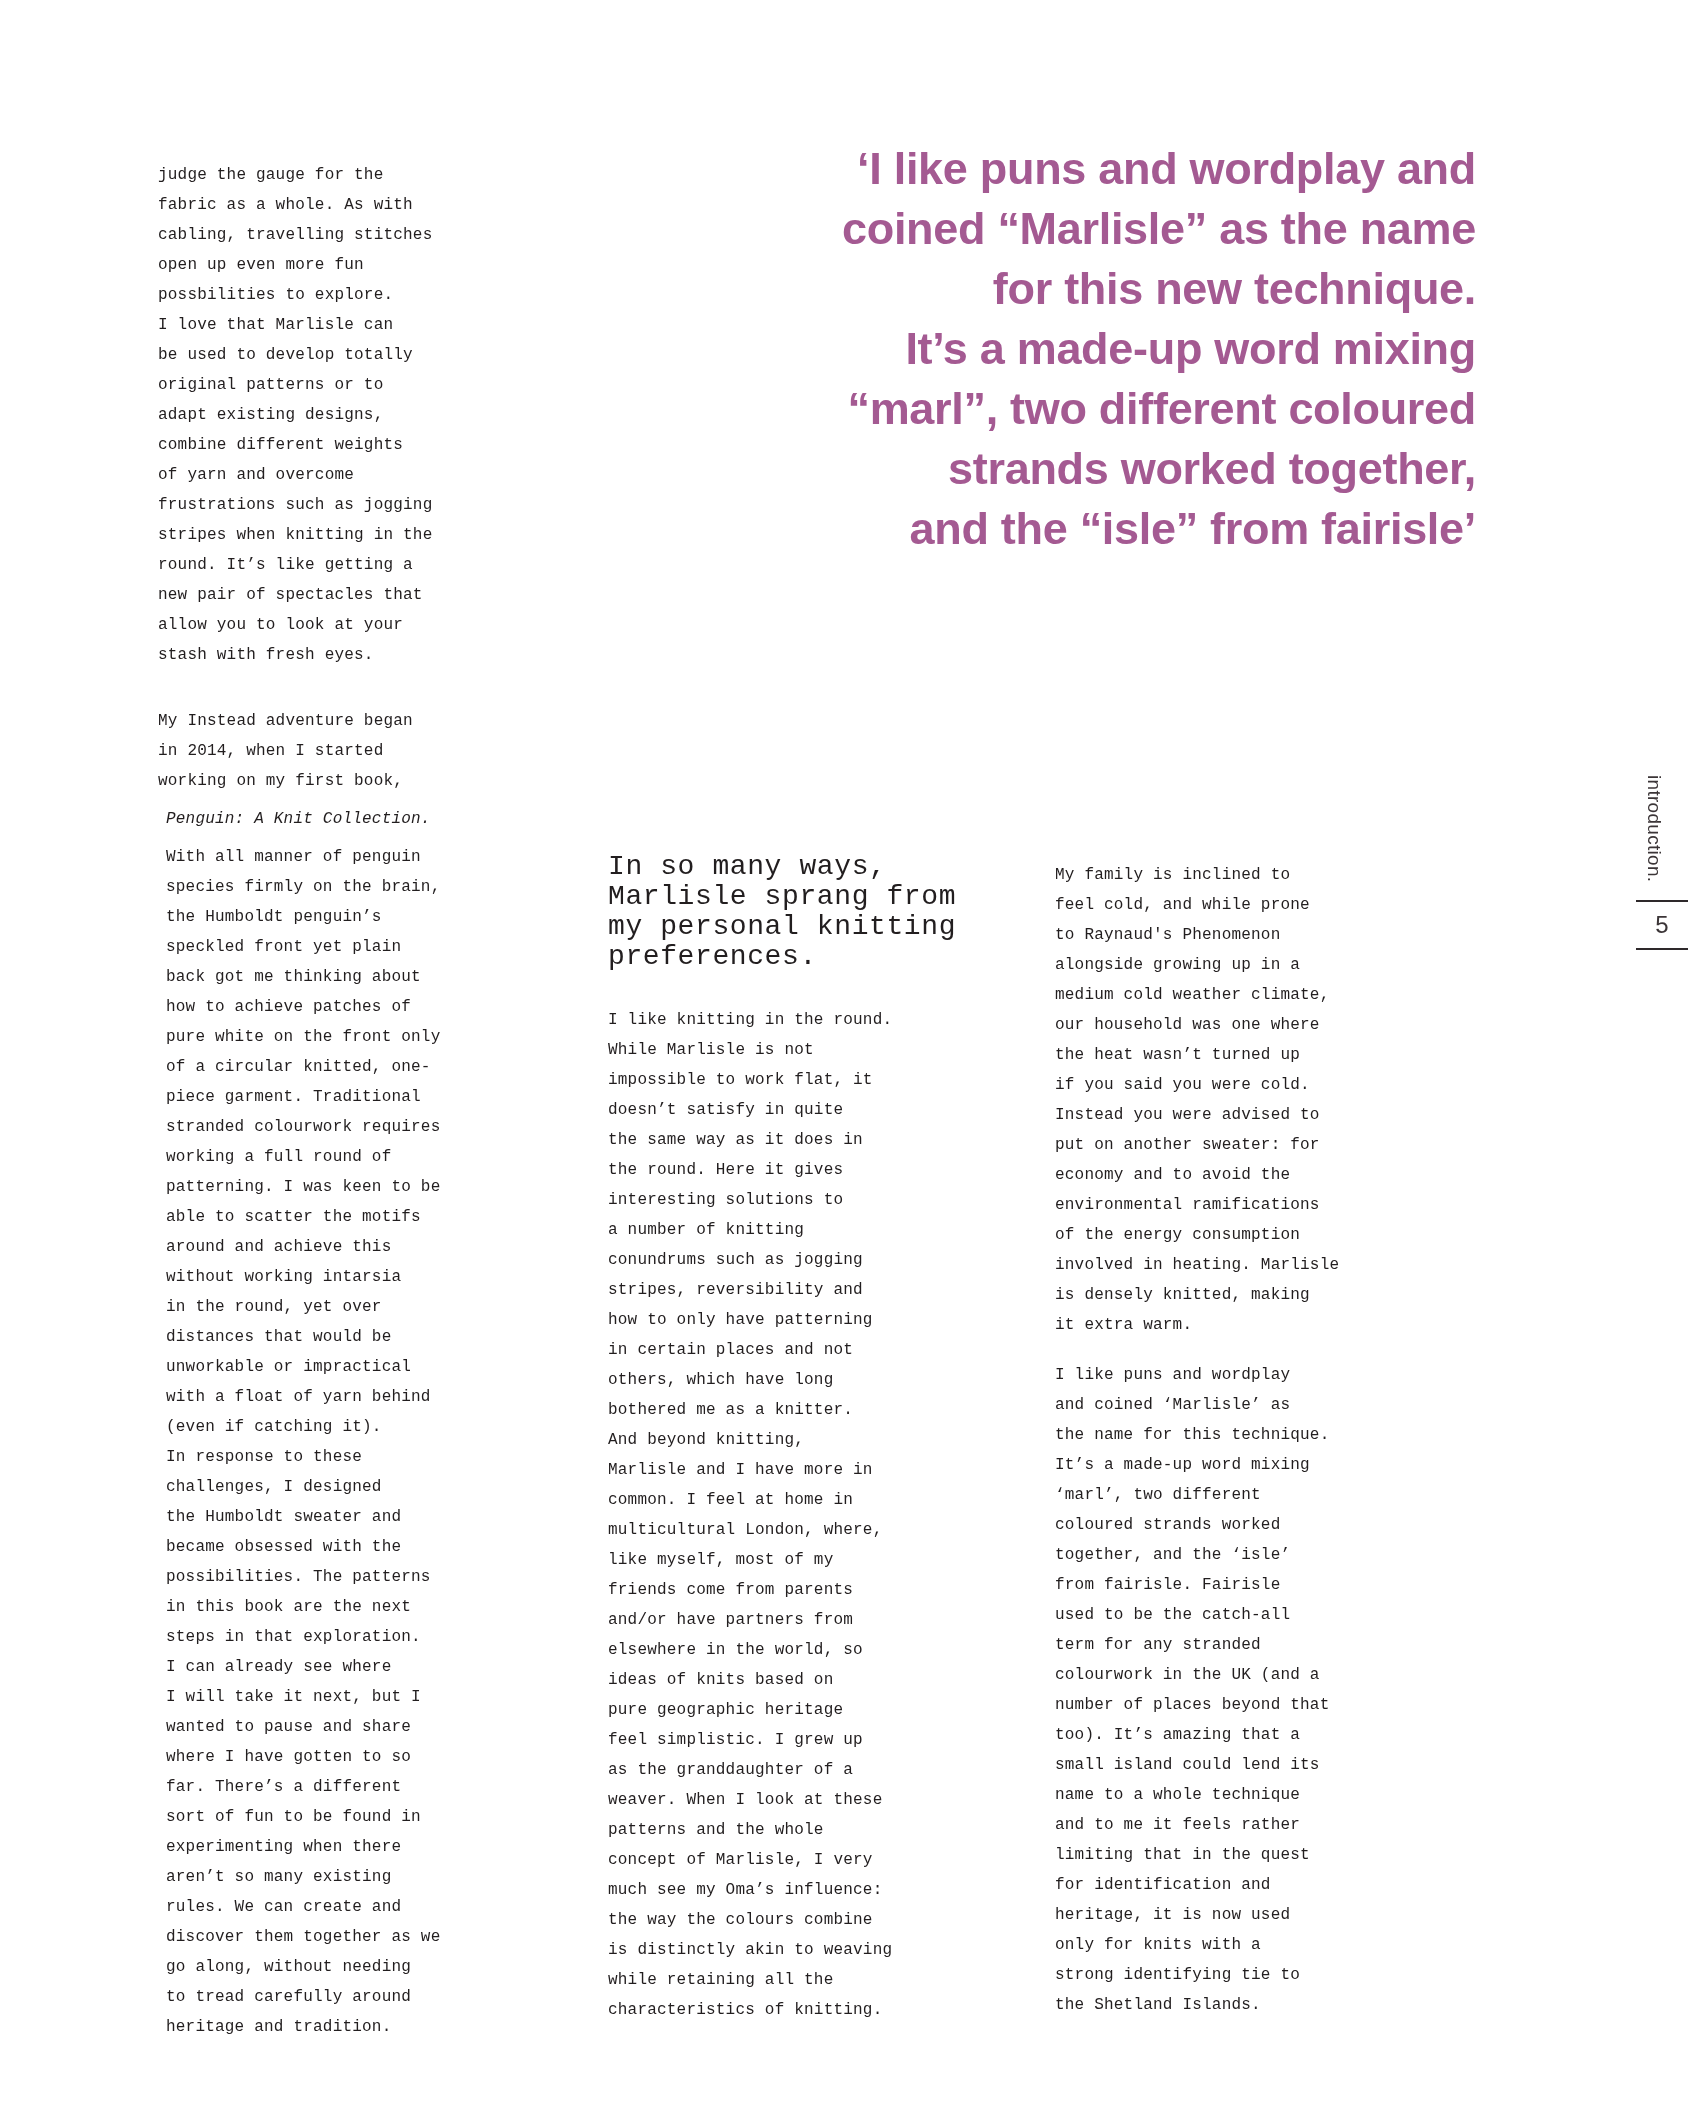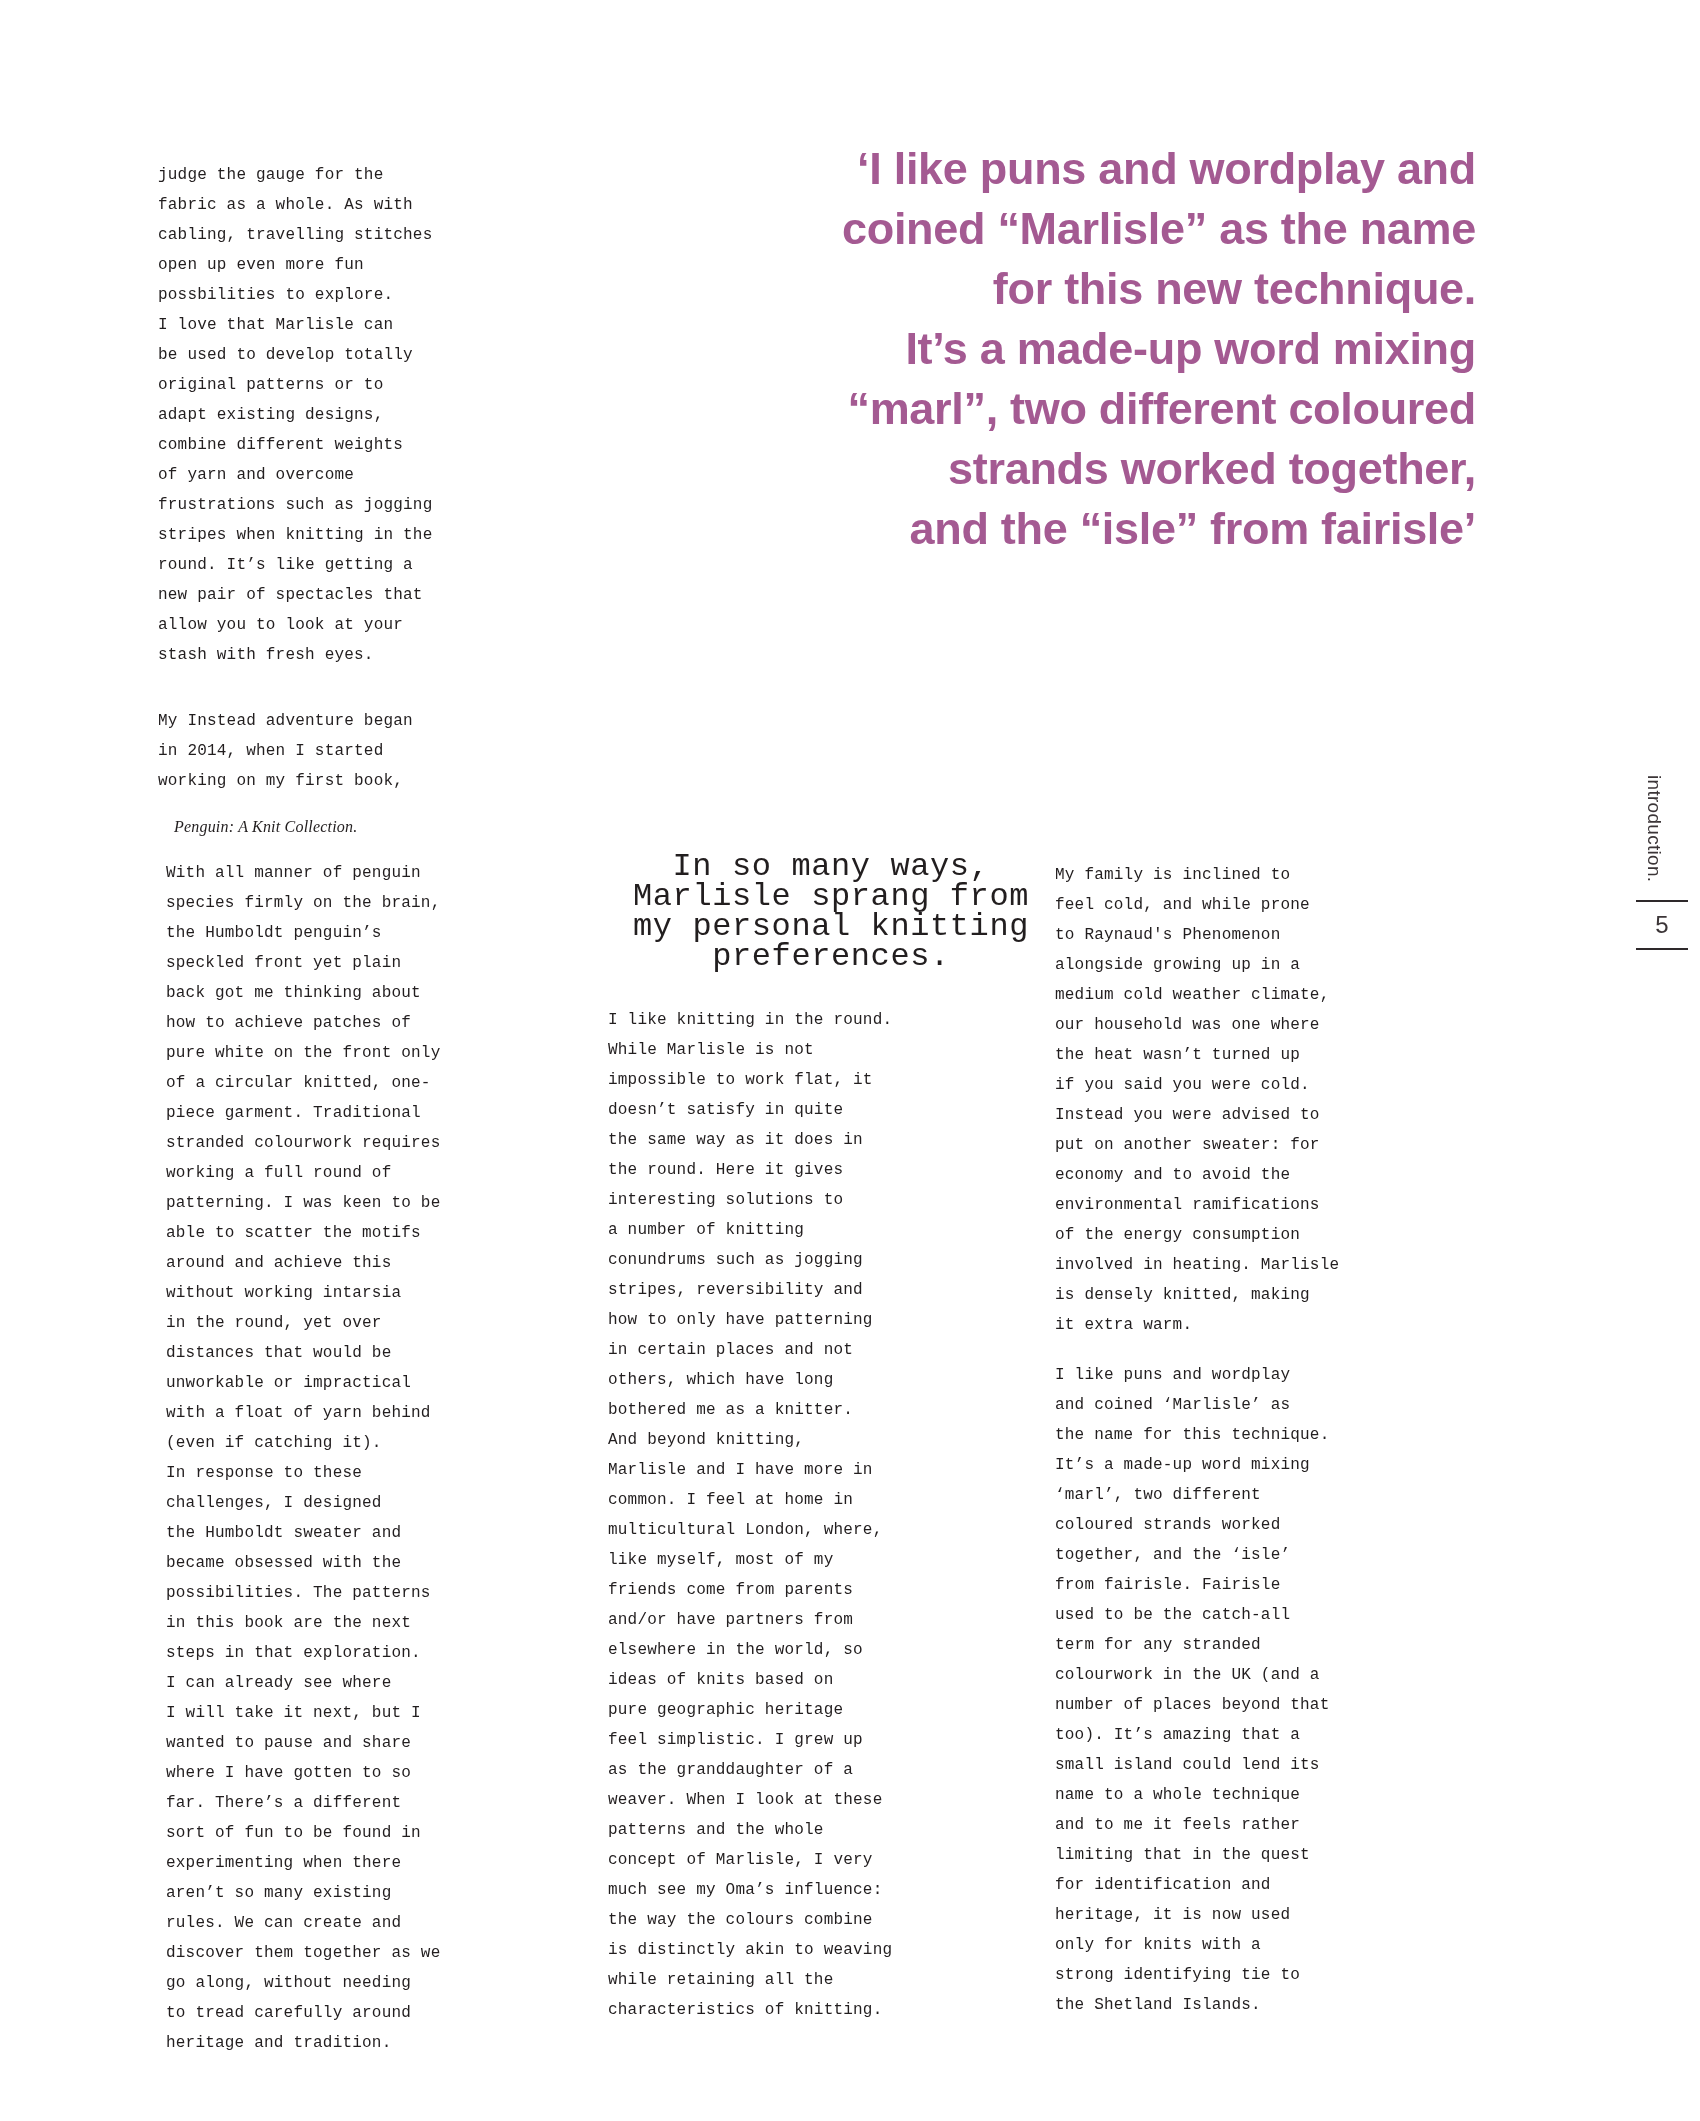--- a/index.html
+++ b/index.html
@@ -22,26 +22,25 @@
   .col { position:absolute; }
   .col1 { left:158px; top:160px; width:440px; }
   .col2 { left:608px; top:852px; width:446px; }
   .col3 { left:1055px; top:860px; width:446px; }
   .para { margin:0 0 36px 0; }
   .para:last-child { margin-bottom:0; }
   .para-tight { margin:0 0 20px 0; }
   .italic-line { font-style:italic; }
   .col2-heading {
     font-family:"Liberation Mono","DejaVu Sans Mono",monospace;
-    font-size:32px;
+    font-size:28px;
     line-height:30px;
     letter-spacing:0.6px;
     white-space:pre-line;
     margin:0 0 33px 0;
-    text-align:center;
   }
   .pull-quote {
     position:absolute;
     top:139px;
     right:224px;
     width:900px;
     text-align:right;
     font-family:"Liberation Sans", sans-serif;
     font-weight:bold;
     font-size:45px;
@@ -100,21 +99,21 @@
 of yarn and overcome
 frustrations such as jogging
 stripes when knitting in the
 round. It’s like getting a
 new pair of spectacles that
 allow you to look at your
 stash with fresh eyes.</div>
     <div class="mono" style="margin:0;">My Instead adventure began
 in 2014, when I started
 working on my first book,</div>
-    <div class="mono italic-line" style="margin:16px;font-family:Liberation Serif, serif;">Penguin: A Knit Collection.</div>
+    <div class="mono italic-line" style="margin:8px;">Penguin: A Knit Collection.</div>
     <div class="mono" style="margin:8px;">With all manner of penguin
 species firmly on the brain,
 the Humboldt penguin’s
 speckled front yet plain
 back got me thinking about
 how to achieve patches of
 pure white on the front only
 of a circular knitted, one-
 piece garment. Traditional
 stranded colourwork requires

